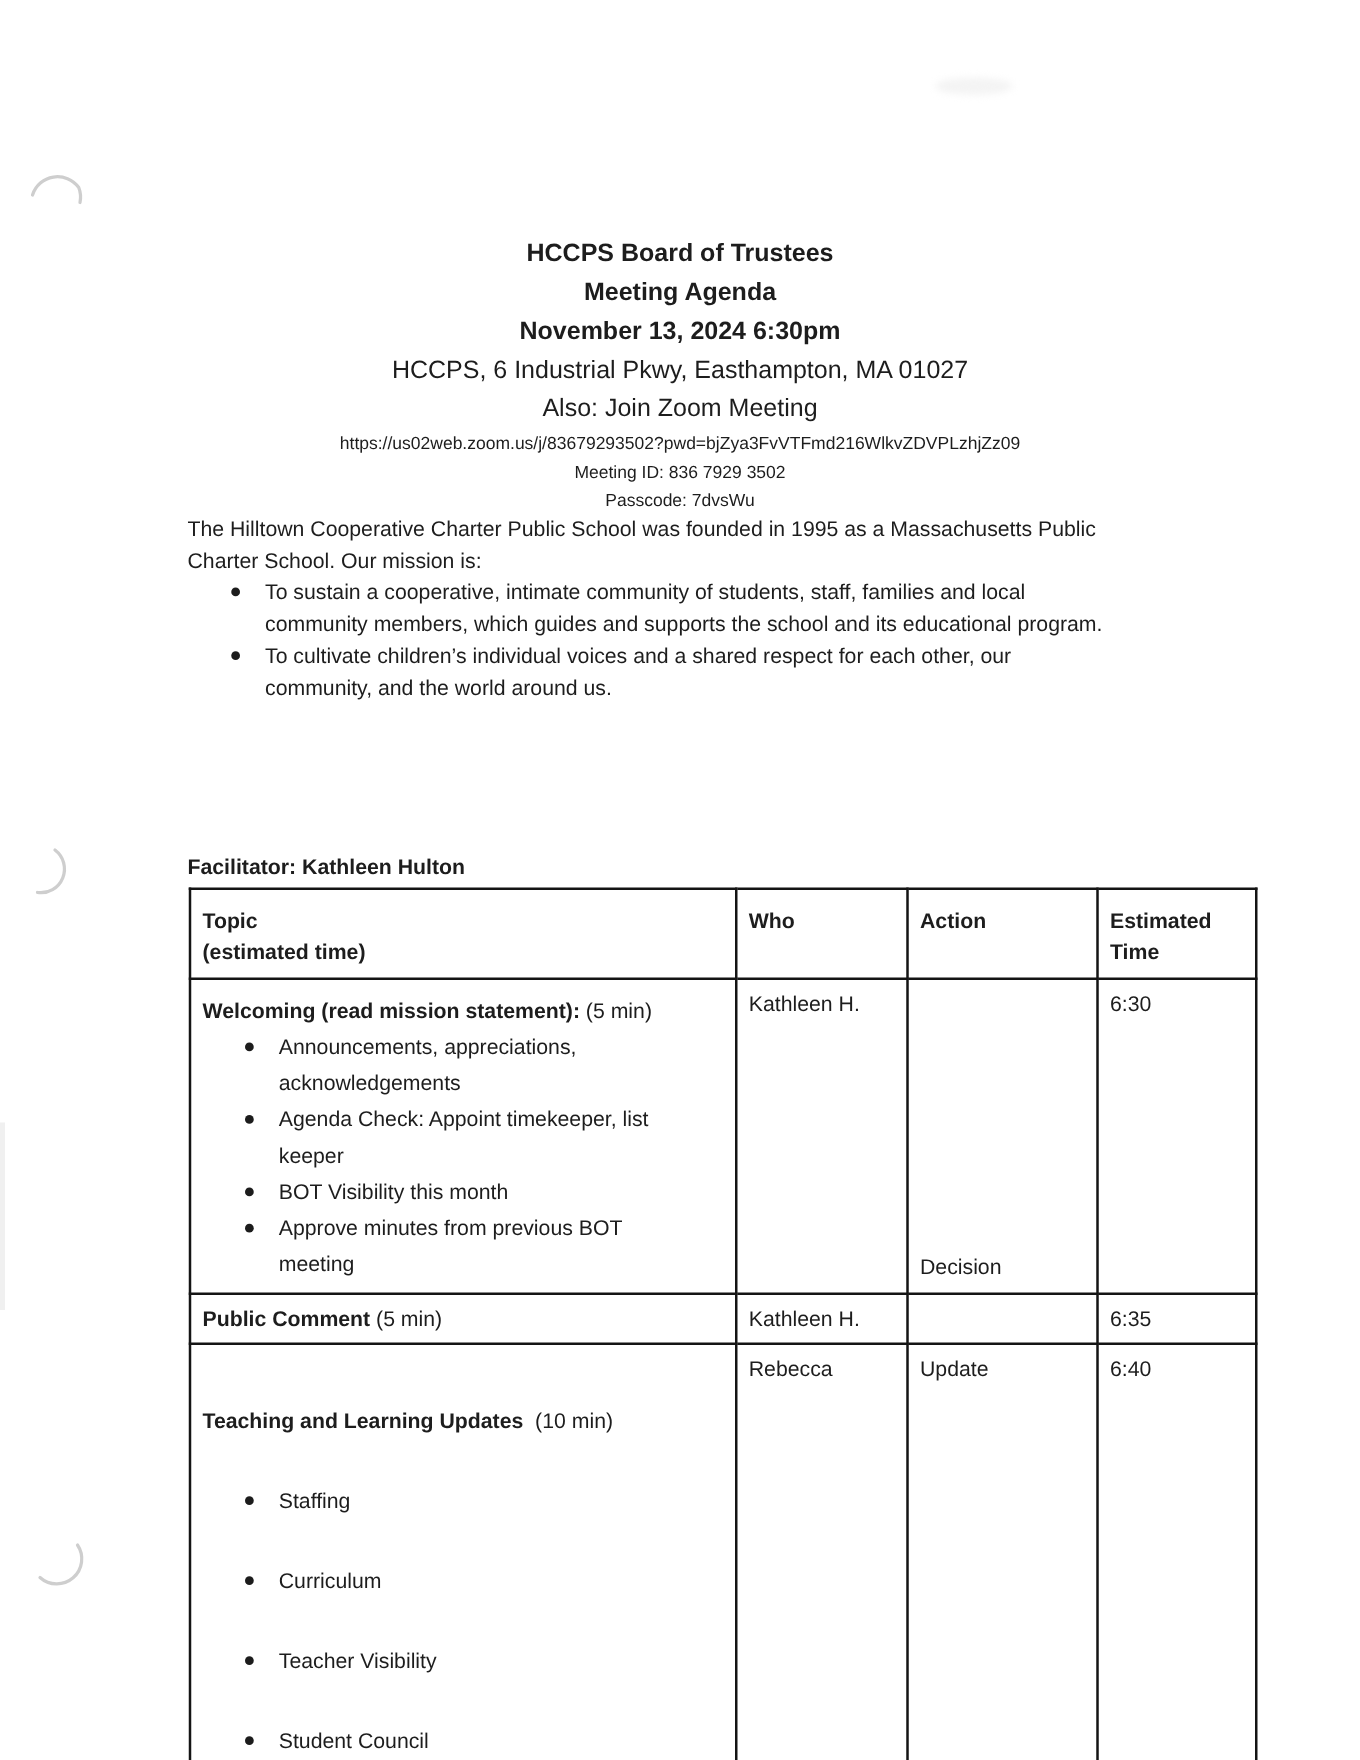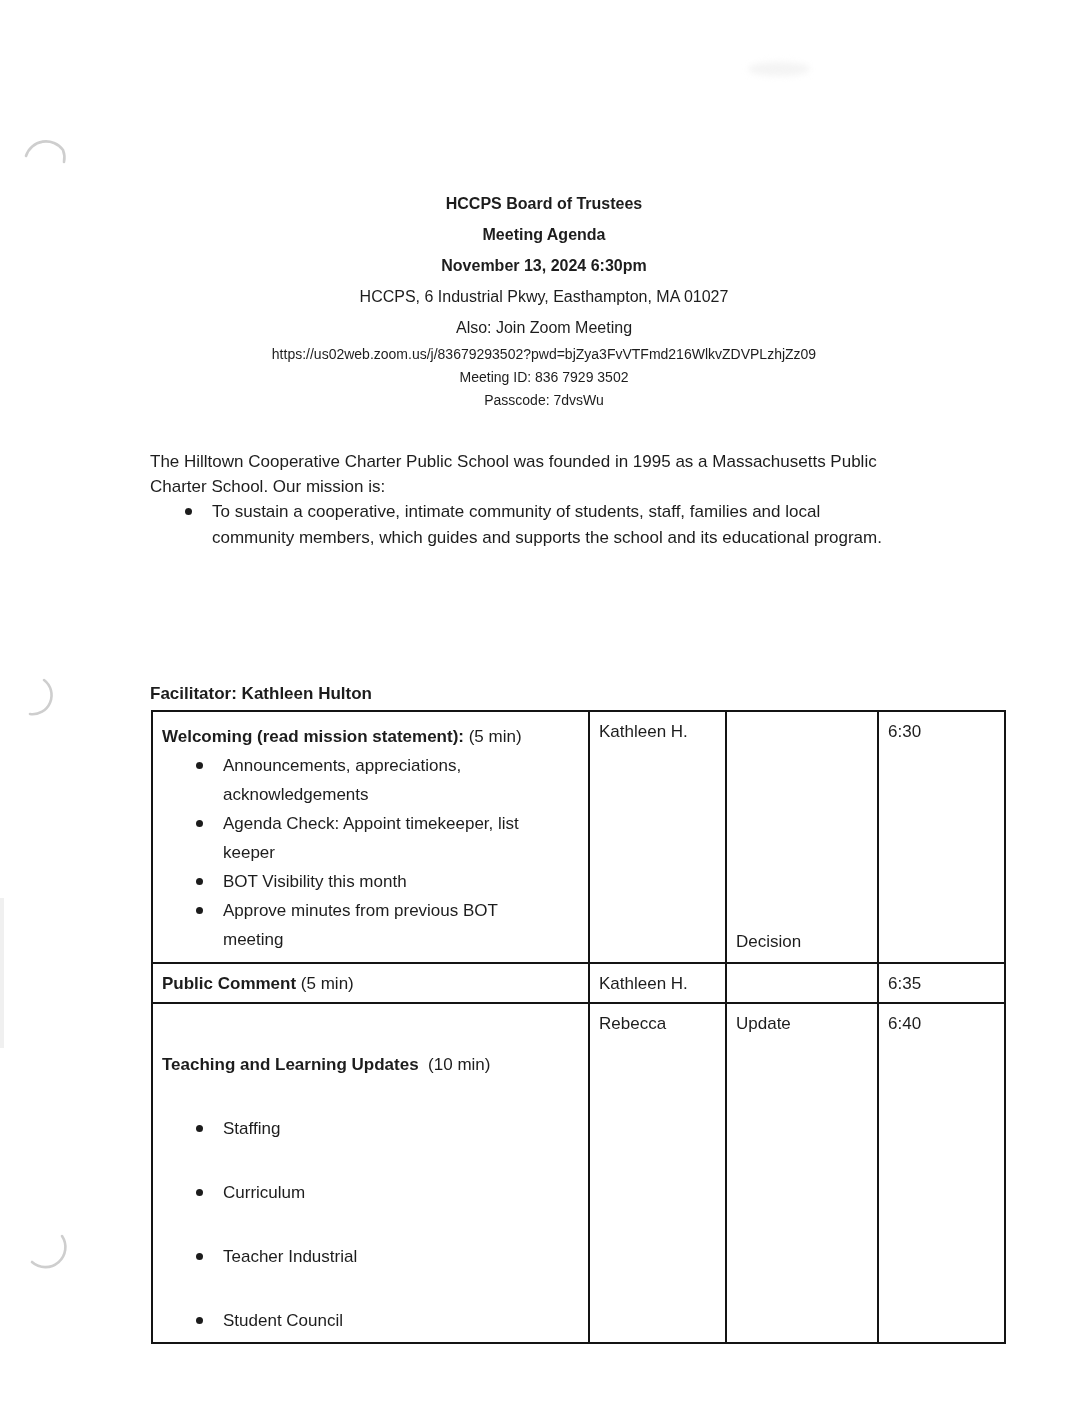--- a/index.html
+++ b/index.html
@@ -20,26 +20,26 @@
     position: absolute; left: 0; top: 898px; width: 4px; height: 150px;
     background: #f0f0f0; filter: blur(0.5px);
   }
   .smudge-top {
     position: absolute; left: 748px; top: 62px; width: 62px; height: 14px;
     background: #f4f4f4; border-radius: 50%; filter: blur(3px);
   }
 
   
   .doc-header { position: absolute; left: 0; top: 188px; width: 100%; text-align: center; }
-  .h-big   { font-size: 16px; line-height: 31px; }
+  .h-big   { font-size: 20px; line-height: 31px; }
   .h-bold  { font-weight: bold; }
   .h-small { font-size: 14px; line-height: 23px; }
 
   
-  .intro { position: absolute; left: 150px; top: 449px; width: 800px; }
+  .intro { position: absolute; left: 150px; top: 411px; width: 800px; }
   .intro p { font-size: 17px; line-height: 25px; max-width: 740px; }
   .intro ul { list-style: none; margin-left: 35px; width: 720px; }
   .intro li {
     position: relative; padding-left: 27px;
     font-size: 17px; line-height: 25.5px; max-width: 707px;
   }
   .dotli::before {
     content: ""; position: absolute; left: 0; top: 9px;
     width: 7px; height: 7px; border-radius: 50%; background: #1c1c1c;
   }
@@ -95,33 +95,43 @@
     <div class="h-big">Also: Join Zoom Meeting</div>
     <div class="h-small">https://us02web.zoom.us/j/83679293502?pwd=bjZya3FvVTFmd216WlkvZDVPLzhjZz09</div>
     <div class="h-small">Meeting ID: 836 7929 3502</div>
     <div class="h-small">Passcode: 7dvsWu</div>
   </header>
 
   <section class="intro">
     <p>The Hilltown Cooperative Charter Public School was founded in 1995 as a Massachusetts Public Charter School. Our mission is:</p>
     <ul>
       <li class="dotli">To sustain a cooperative, intimate community of students, staff, families and local community members, which guides and supports the school and its educational program.</li>
+      <li class="dotli">To cultivate children’s individual voices and a shared respect for each other, our community, and the world around us.</li>
     </ul>
   </section>
 
   <div class="facilitator">Facilitator: Kathleen Hulton</div>
 
   <table class="agenda">
     <colgroup>
       <col style="width:437px">
         <col style="width:137px">
         <col style="width:152px">
         <col style="width:127px">
     </colgroup>
     <tbody>
+        <tr class="hdr" style="height:66px">
+      <td class="b">
+        <div>Topic</div>
+        <div>(estimated time)</div>
+      </td>
+      <td class="b">Who</td>
+      <td class="b">Action</td>
+      <td class="b">Estimated Time</td>
+    </tr>
 
     <tr class="r1" style="height:240px">
       <td>
         <div class="topic-title">
           <span class="b">Welcoming (read mission statement):</span><span> (5 min)</span>
         </div>
         <ul>
           <li class="dotli">Announcements, appreciations, acknowledgements</li>
           <li class="dotli">Agenda Check: Appoint timekeeper, list keeper</li>
           <li class="dotli">BOT Visibility this month</li>
@@ -143,21 +153,21 @@
     </tr>
 
     <tr class="r3" style="height:150px">
       <td>
         <div class="topic-title">
           <span class="b">Teaching and Learning Updates</span>&nbsp;<span> (10 min)</span>
         </div>
         <ul>
           <li class="dotli">Staffing</li>
           <li class="dotli">Curriculum</li>
-          <li class="dotli">Teacher Industrial</li>
+          <li class="dotli">Teacher Visibility</li>
           <li class="dotli">Student Council</li>
         </ul>
       </td>
       <td>Rebecca</td>
       <td>Update</td>
       <td>6:40</td>
     </tr>
   </tbody>
     </table>
 

